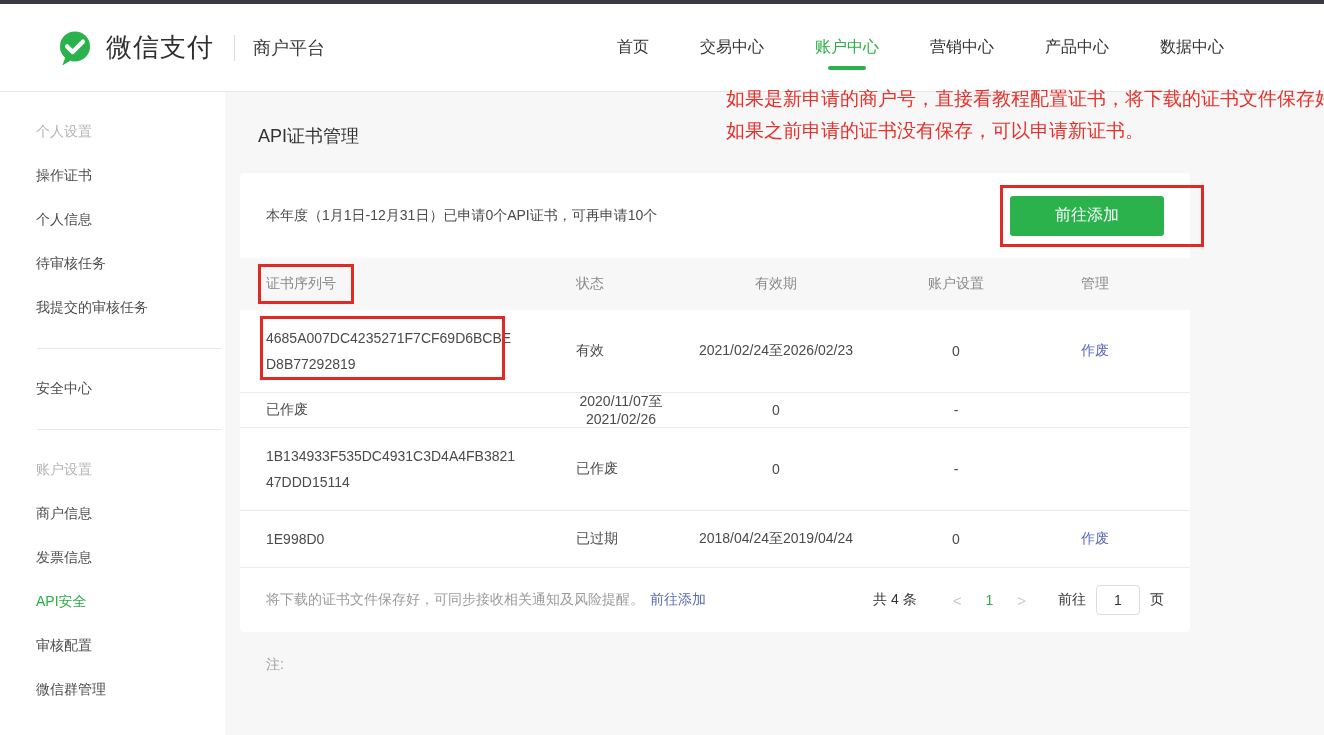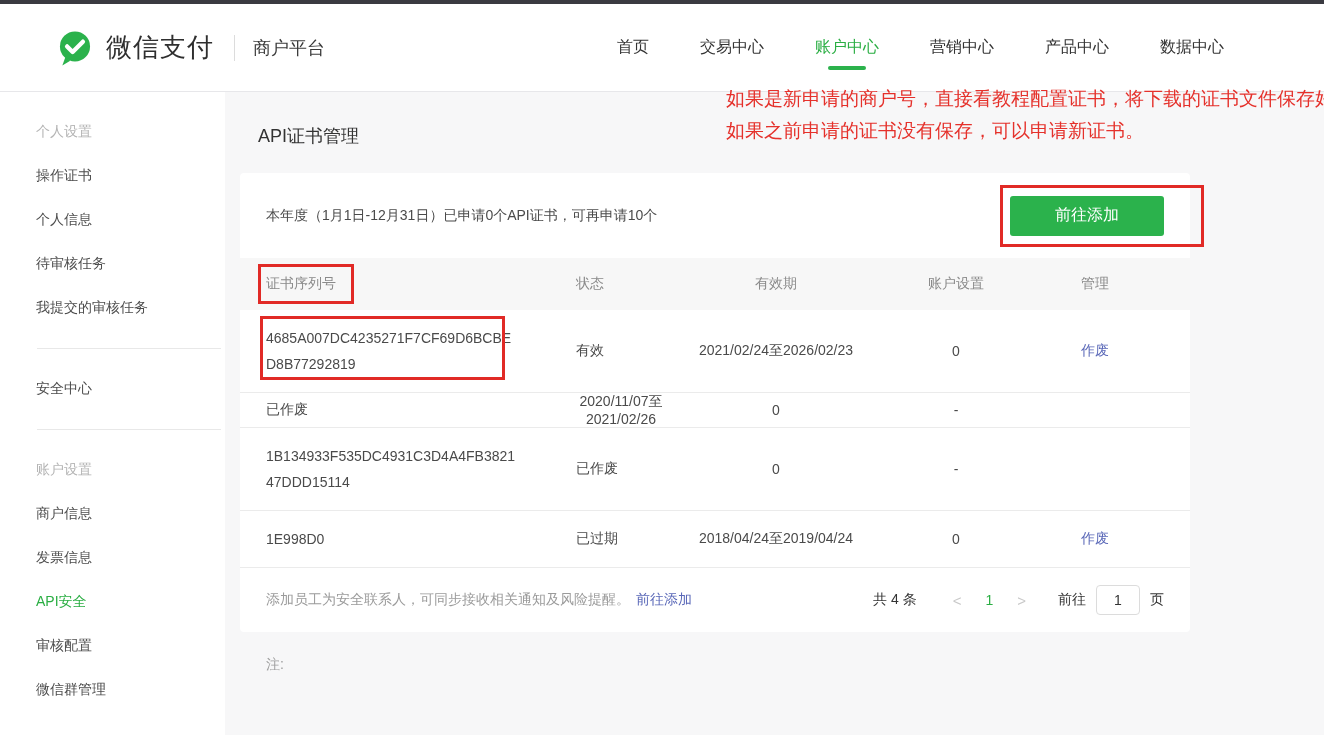--- a/index.html
+++ b/index.html
@@ -182,21 +182,21 @@
 
       <div class="trow">
         <div class="cell-serial">1E998D0</div>
         <div>已过期</div>
         <div class="col-center">2018/04/24至2019/04/24</div>
         <div class="col-center">0</div>
         <div class="col-center action-link">作废</div>
       </div>
 
       <div class="card-footer">
-        <span class="tip">添加员工为安全联系人，可同步接收相关通知及风险提醒。</span>
+        <span class="tip">将下载的证书文件保存好，可同步接收相关通知及风险提醒。</span>
         <span class="tip-link">前往添加</span>
         <div class="pager">
           <span class="pager-total">共 4 条</span>
           <span class="pager-arrow">&lt;</span>
           <span class="pager-current">1</span>
           <span class="pager-arrow">&gt;</span>
           <span class="goto-label">前往</span>
           <input class="goto-input" value="1" style="">
           <span class="page-suffix">页</span>
         </div>

